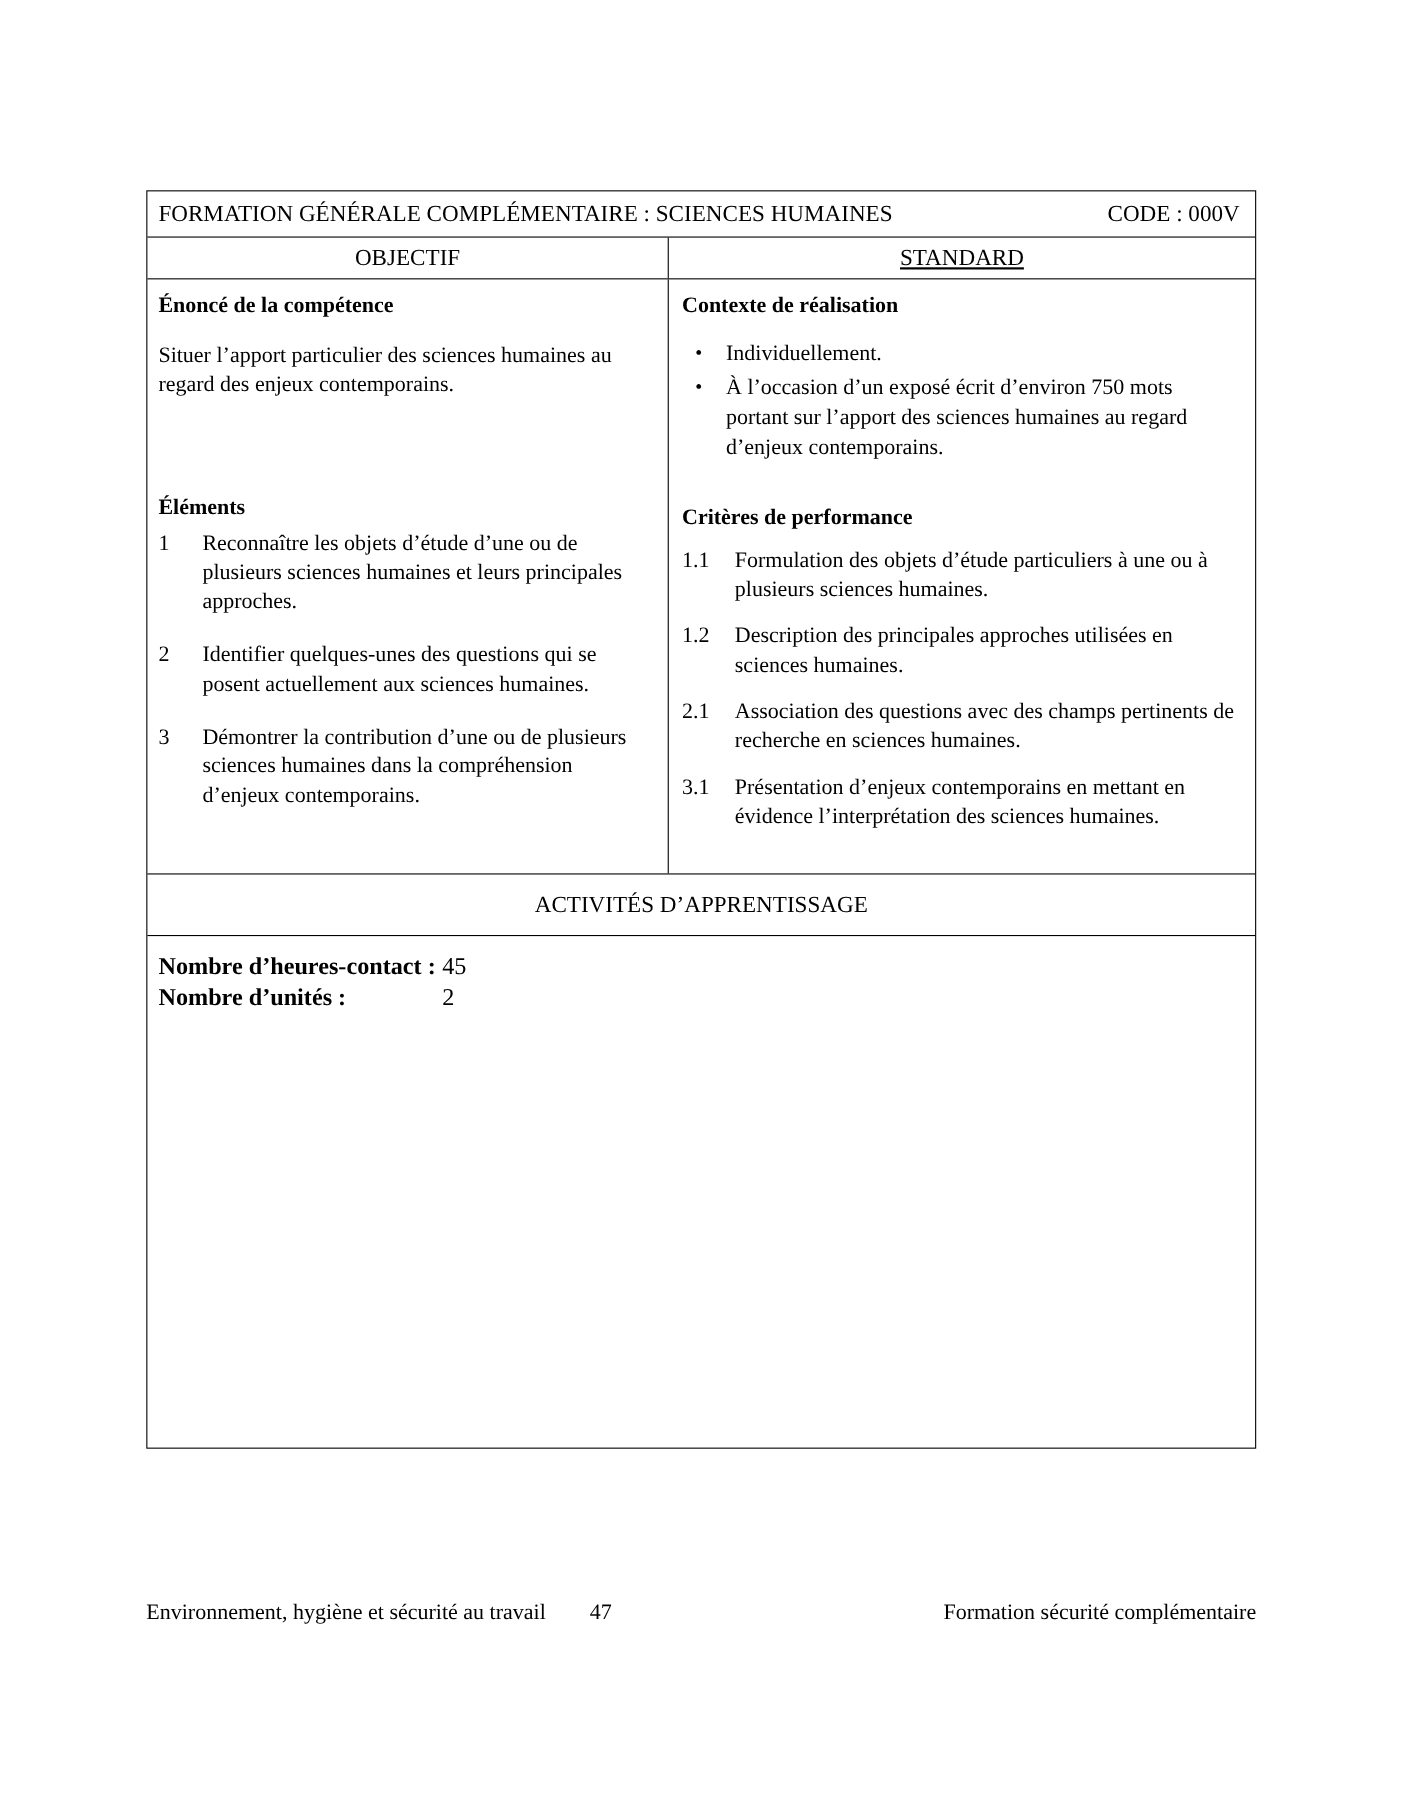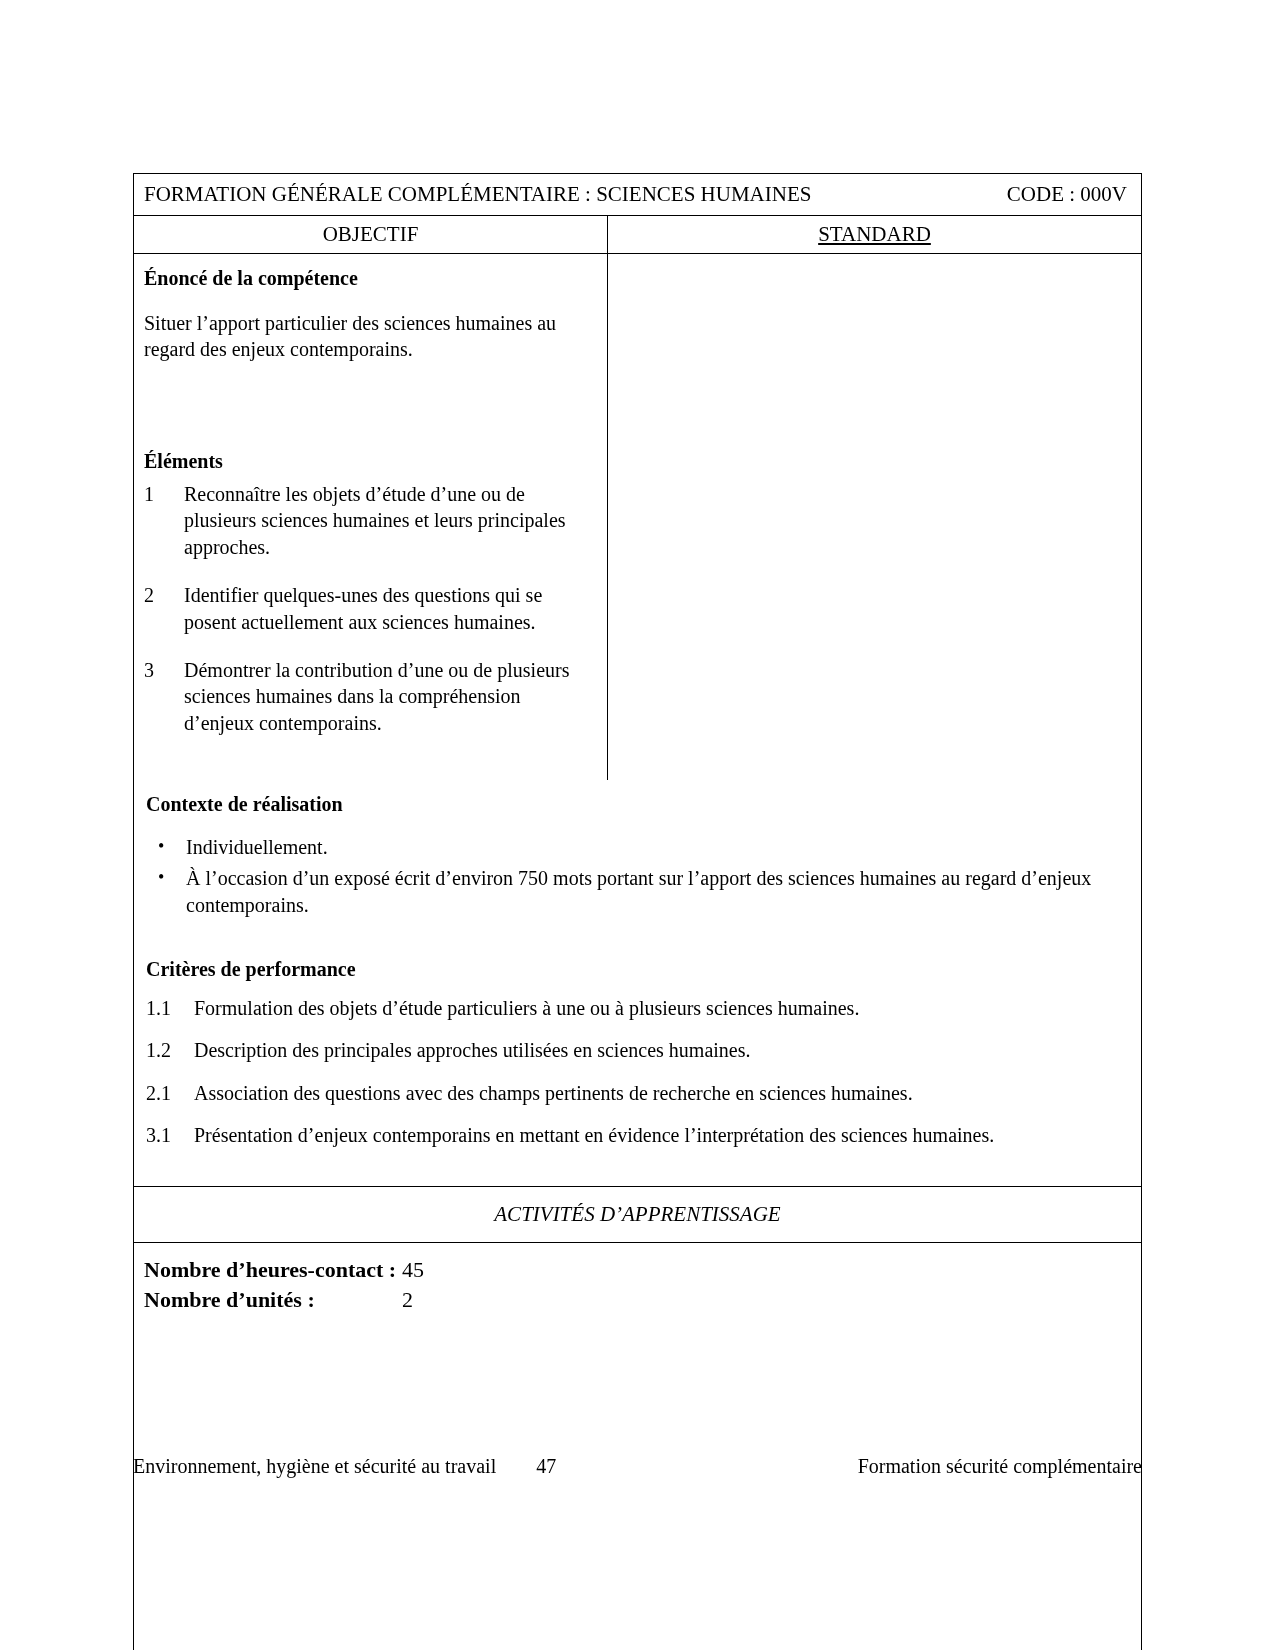--- a/index.html
+++ b/index.html
@@ -64,21 +64,20 @@
     border-right: 1.5px solid #000;
   }
   .col-head-right {
     flex: 1;
     text-decoration: underline;
   }
   .row-body {
     display: flex;
     border-bottom: 1.5px solid #000;
     box-sizing: border-box;
-    flex-direction: column;
   }
   .cell-left {
     width: 474px;
     border-right: 1.5px solid #000;
     box-sizing: border-box;
     padding: 10px 12px 22px 10px;
   }
   .cell-right {
     flex: 1;
     box-sizing: border-box;
@@ -154,21 +153,20 @@
     top: 0;
   }
   .row-activities {
     border-bottom: 1.5px solid #000;
     height: 56px;
     display: flex;
     align-items: center;
     justify-content: center;
     font-size: 21px;
     box-sizing: border-box;
-    font-style: italic;
   }
   .row-hours {
     box-sizing: border-box;
     padding: 12px 0 0 10px;
     height: 465px;
   }
   .hours-line {
     font-size: 22px;
     line-height: 1.35;
     display: flex;

